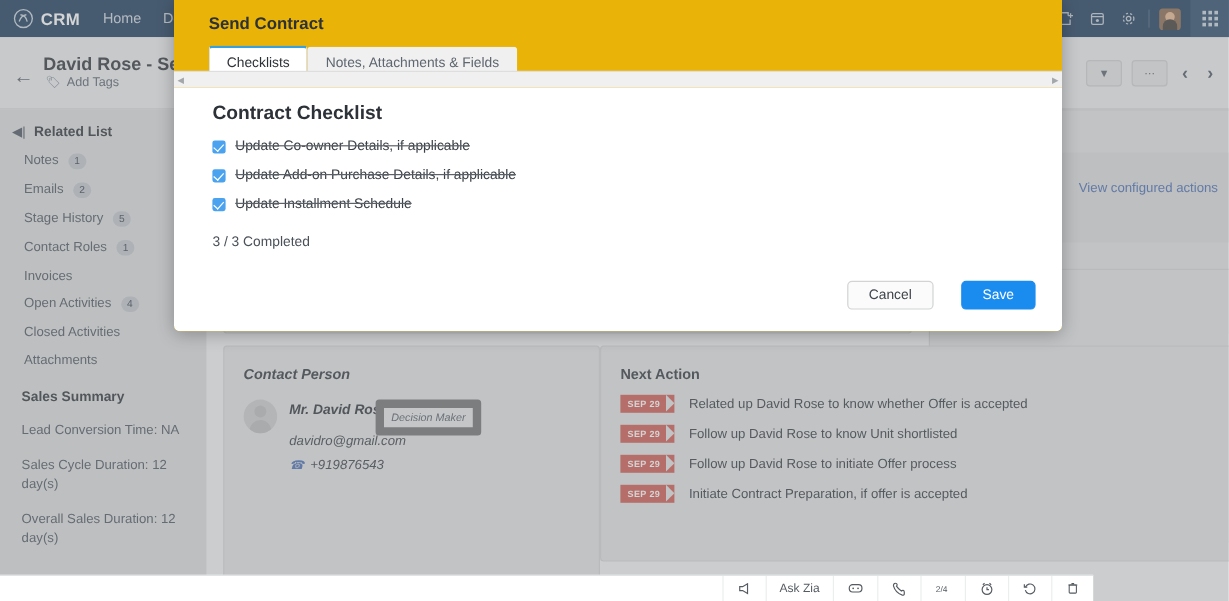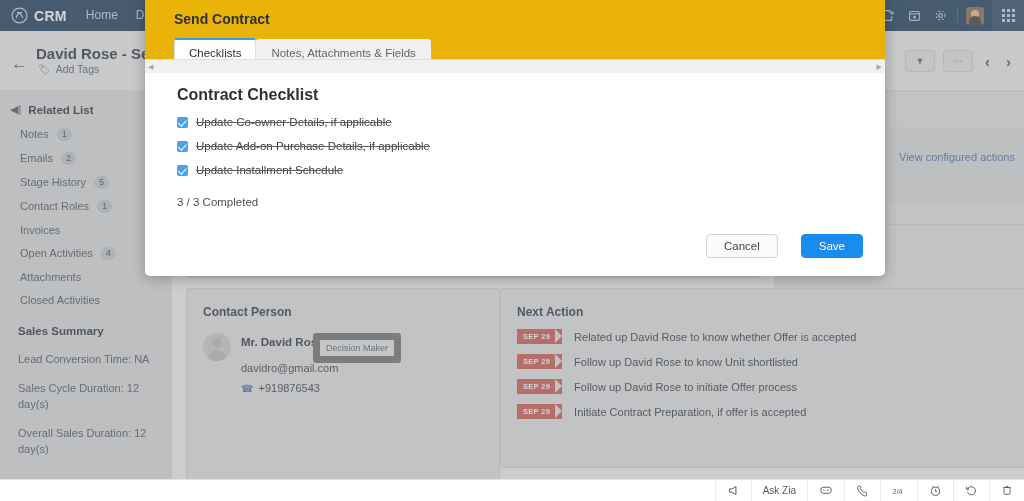--- a/index.html
+++ b/index.html
@@ -69,21 +69,21 @@
   .row .k { width: 136px; font-size: 11px; color: #5a6069; }
   .row .v { font-size: 11px; color: #33383d; }
   .row .v.link { color: #4a6fb5; }
   .c-actions { position: absolute; left: 588px; top: 0; width: 414px; height: 187px; }
   .c-actions-inner { position: absolute; left: 8px; top: 35px; right: 22px; height: 75px; background: #dcdddd; border-radius: 3px; }
   .view-conf { position: absolute; left: 124px; top: 59px; font-size: 11px; color: #4a6fb5; }
   .best-card { position: absolute; left: 588px; top: 133px; width: 414px; height: 228px; }
   .bt-lbl { font-size: 11px; color: #5b6069; }
   .bt-val { font-size: 11px; color: #3a4048; }
 
-  .c-contact { position: absolute; left: 0; top: 197px; width: 314px; height: 204px; }
+  .c-contact { position: absolute; left: 0; top: 197px; width: 314px; height: 204px; font-style: italic; }
   .c-next { position: absolute; left: 314px; top: 197px; width: 688px; height: 180px; border-left: 1px solid #d5d6d6;}
   .sect-t { font-size: 12px; font-weight: bold; color: #333940; padding: 16px 0 0 16px; }
   .avatar-lg { position: absolute; left: 16px; top: 44px; width: 28px; height: 28px; border-radius: 50%; background: #cdcece; overflow:hidden; }
   .avatar-lg::before{content:"";position:absolute;left:9px;top:5px;width:10px;height:10px;border-radius:50%;background:#bcbdbd;}
   .avatar-lg::after{content:"";position:absolute;left:5px;top:17px;width:18px;height:13px;border-radius:9px 9px 0 0;background:#bcbdbd;}
   .ct-name { position: absolute; left: 54px; top: 47px; font-size: 11.5px; color: #2f353b; font-weight: bold; }
   .ct-chip { position: absolute; left: 126px; top: 44px; border: 7px solid #737373; border-radius: 3px; font-size: 9px;
              color: #58606a; padding: 3px 6px; background: #e7e8e8; }
   .ct-email { position: absolute; left: 54px; top: 73px; font-size: 11px; color: #3b4148; }
   .ct-phone { position: absolute; left: 54px; top: 93px; font-size: 11px; color: #3b4148; display:flex; align-items:center; gap:5px;}
@@ -119,21 +119,21 @@
   .ck-box::after { content: ""; position: absolute; left: 3px; top: 1px; width: 3.5px; height: 6.5px;
                    border: solid #fff; border-width: 0 1.6px 1.6px 0; transform: rotate(42deg); }
   .ck-lbl { font-size: 11.5px; color: #3a4046; text-decoration: line-through; text-decoration-color: #5c6268; }
   .ck-count { padding: 20px 0 0 32px; font-size: 11.5px; color: #4a5058; }
   .modal-foot { position: absolute; right: 0; bottom: 0; width: 100%; padding: 0 22px 18px 0; display: flex; justify-content: flex-end; gap: 23px; }
   .btn { height: 24px; border-radius: 4px; font-size: 11.5px; display: flex; align-items: center; justify-content: center; padding: 0 17px; }
   .btn-cancel { background: #fbfbfb; border: 1px solid #d2d3d4; color: #3e444b; }
   .btn-save { background: #1a8cf0; color: #ffffff; border: 1px solid #1a8cf0; }
 
   
-  .bottombar { position: absolute; left: 0; bottom: 0; width: 1024px; height: 22px; background: #ffffff; border-top: 1px solid #e2e3e4;
+  .bottombar { position: absolute; left: 0; bottom: 0; width: 911px; height: 22px; background: #ffffff; border-top: 1px solid #e2e3e4;
                display: flex; align-items: center; justify-content: flex-end; }
   .bb-item { display: flex; align-items: center; justify-content: center; height: 22px; padding: 0 11px; border-left: 1px solid #eceded;
              color: #555b61; font-size: 10px; }
   .bb-item svg { display: block; }
 </style>
 </head>
 <body>
 
 <div id="app">
 
@@ -229,24 +229,24 @@
         <span class="badge">1</span>
       </div>
       <div class="sb-item">
         <span class="lbl">Invoices</span>
       </div>
       <div class="sb-item">
         <span class="lbl">Open Activities</span>
         <span class="badge">4</span>
       </div>
       <div class="sb-item">
+        <span class="lbl">Closed Activities</span>
+      </div>
+      <div class="sb-item">
         <span class="lbl">Attachments</span>
-      </div>
-      <div class="sb-item">
-        <span class="lbl">Closed Activities</span>
       </div>
       <div class="sb-sec">Sales Summary</div>
       <div class="sb-stat">Lead Conversion Time: NA</div>
       <div class="sb-stat">Sales Cycle Duration: 12 day(s)</div>
       <div class="sb-stat">Overall Sales Duration: 12 day(s)</div>
     </div>
 
     <div class="center">
 
       <div class="card c-details">

